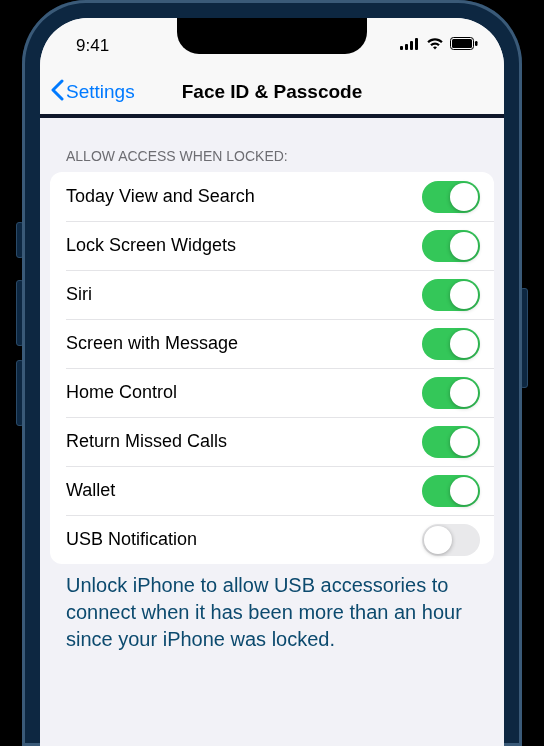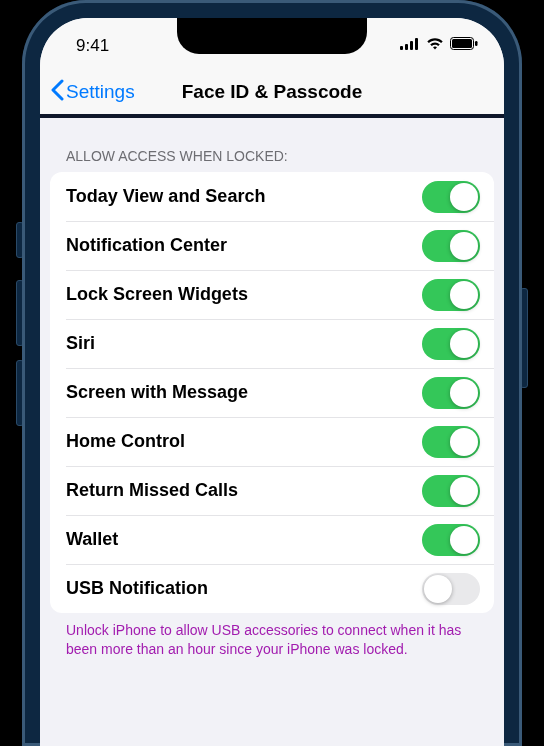--- a/index.html
+++ b/index.html
@@ -102,21 +102,21 @@
     padding: 0 14px 0 16px;
     position: relative;
   }
   .row + .row::before {
     content: "";
     position: absolute;
     left: 16px; right: 0; top: 0;
     height: 1px;
     background: #e4e4e7;
   }
-  .row-label { font-size: 18px; font-weight: 700; color: #000; }
+  .row-label { font-size: 18px; font-weight: 400; color: #000; }
   .toggle {
     width: 58px;
     height: 32px;
     border-radius: 16px;
     position: relative;
     background: #e9e9eb;
     transition: background .15s;
   }
   .toggle.on { background: #34c759; }
   .toggle .knob {
@@ -124,22 +124,22 @@
     top: 2px;
     width: 28px; height: 28px;
     border-radius: 50%;
     background: #fff;
     box-shadow: 0 1px 4px rgba(0,0,0,0.3);
     left: 2px;
     transition: left .15s;
   }
   .toggle.on .knob { left: 28px; }
   .section-footer {
-    font-size: 14px;
-    color: #a21caf;
+    font-size: 20px;
+    color: #0c4a6e;
     padding: 8px 16px 0 16px;
     line-height: 1.35;
   }
 </style>
 </head>
 <body>
 
 <div class="side-btn l1"></div>
 <div class="side-btn l2"></div>
 <div class="side-btn l3"></div>
@@ -192,26 +192,20 @@
     <div class="content">
       <div class="section-header">ALLOW ACCESS WHEN LOCKED:</div>
       <div class="list" id="toggle-list">
           <div class="row">
             <div class="row-label">Today View and Search</div>
             <div class="toggle on">
               <div class="knob"></div>
             </div>
           </div>
           <div class="row">
-            <div class="row-label">Notification Center</div>
-            <div class="toggle on">
-              <div class="knob"></div>
-            </div>
-          </div>
-          <div class="row">
             <div class="row-label">Lock Screen Widgets</div>
             <div class="toggle on">
               <div class="knob"></div>
             </div>
           </div>
           <div class="row">
             <div class="row-label">Siri</div>
             <div class="toggle on">
               <div class="knob"></div>
             </div>

